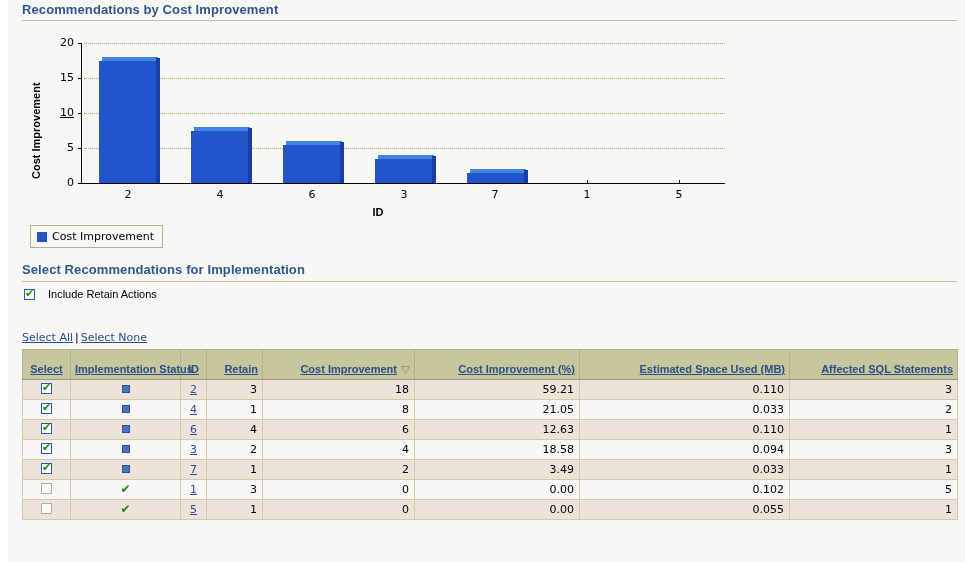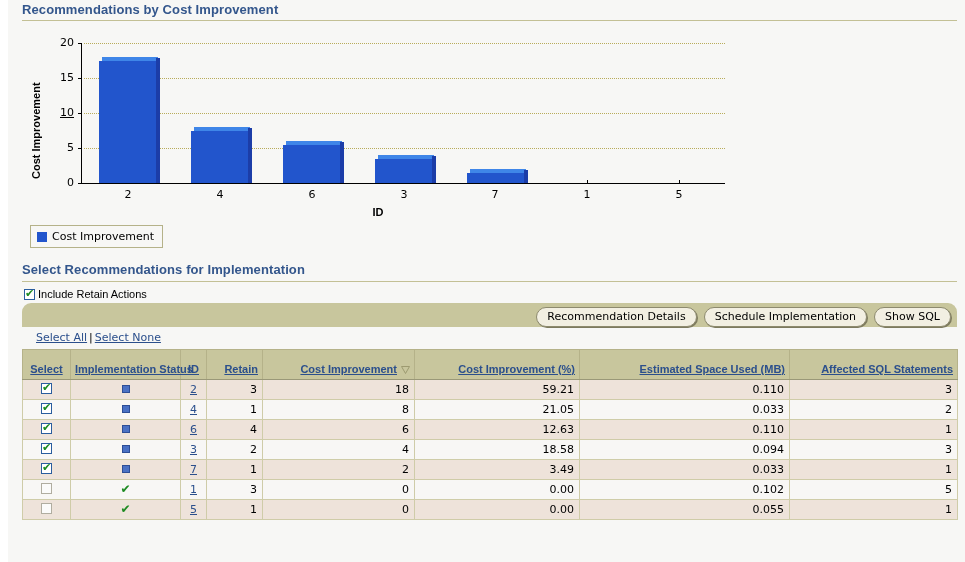--- a/index.html
+++ b/index.html
@@ -138,21 +138,21 @@
     font-size: 11px;
     color: #000;
     font-family: "DejaVu Sans", sans-serif;
   }
 
   
   .retain-row {
     position: absolute;
     display: flex;
     align-items: center;
-    gap: 3px;
+    gap: 13px;
     font-size: 11px;
   }
   .cb {
     width: 11px; height: 11px;
     border: 1px solid #2a5d9e;
     background: #fff;
     display: inline-block;
     position: relative;
     box-sizing: border-box;
     flex: 0 0 auto;
@@ -346,29 +346,22 @@
   </div>
 
   <div class="section-head" style="left:14px; top:262px;">Select Recommendations for Implementation</div>
   <div class="section-rule" style="left:14px; top:281px; width:935px;"></div>
 
   <div class="retain-row" style="left:16px; top:288px;">
     <span class="cb checked"></span>
     <span>Include Retain Actions</span>
   </div>
 
-  <div class="btnbar" style="left:14px; top:303px; width:935px; height:24px;">
-    <div class="btnbar-inner">
-      <button class="ora-btn">Recommendation Details</button>
-      <button class="ora-btn">Schedule Implementation</button>
-      <button class="ora-btn">Show SQL</button>
-    </div>
-  </div>
-
-  <div class="selrow" style="left:28px; top:331px;">
+
+  <div class="selrow" style="left:14px; top:331px;">
     <a href="#">Select All</a><span class="sep">|</span><a href="#">Select None</a>
   </div>
 
   <table class="tbl" style="left:14px; top:349px; width:935px;">
     <colgroup>
       <col style="width:48px">
       <col style="width:110px">
       <col style="width:26px">
       <col style="width:56px">
       <col style="width:152px">

